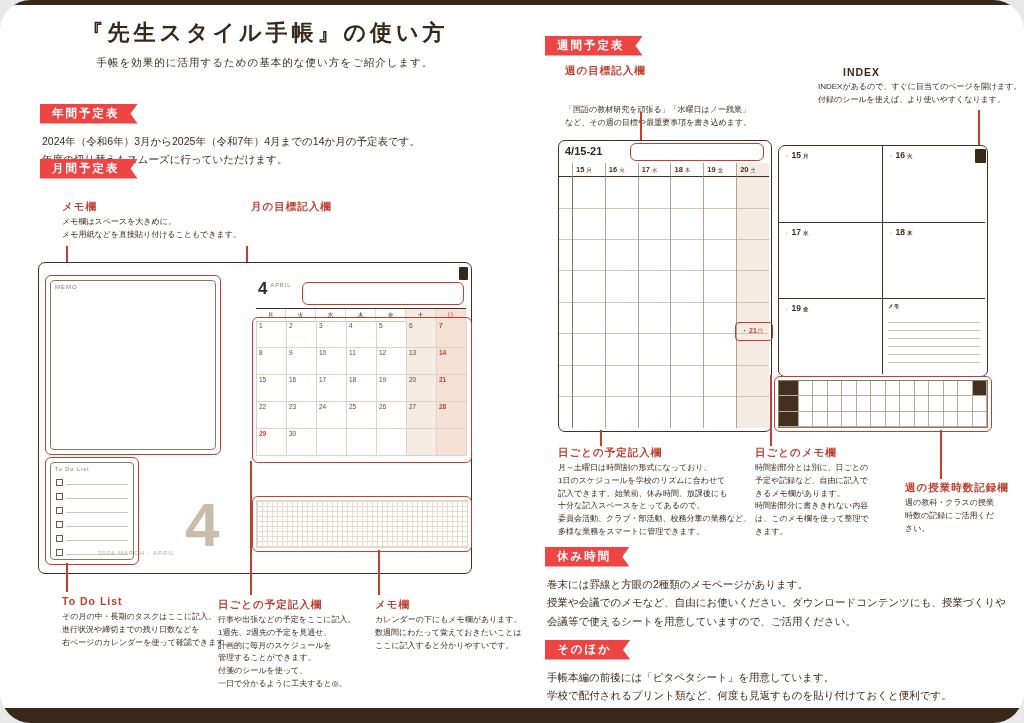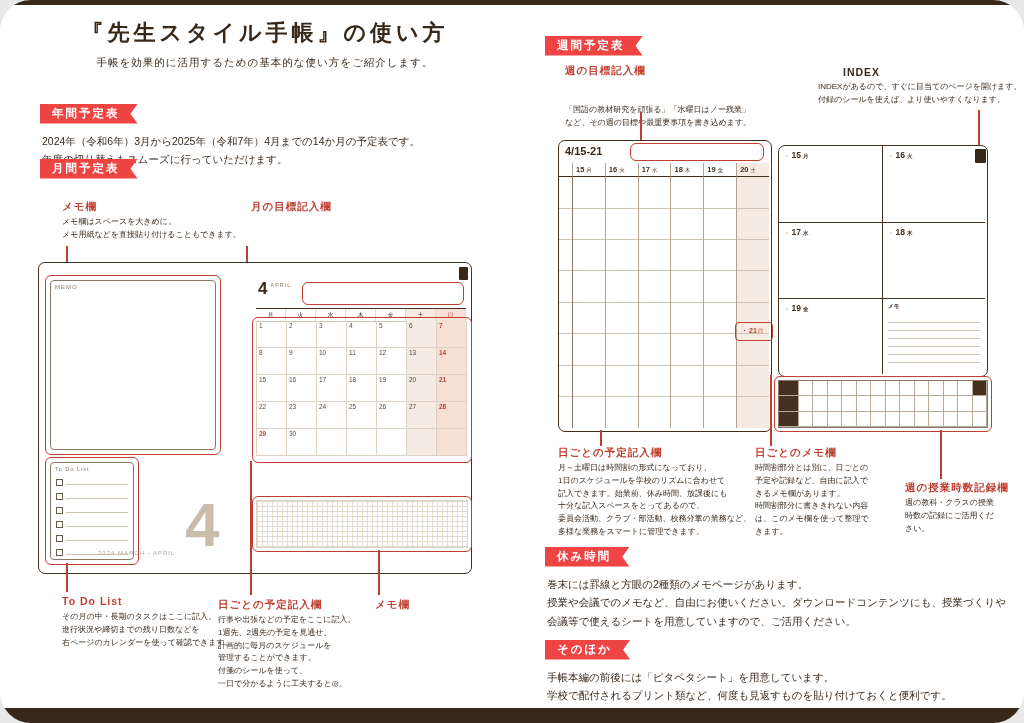--- a/index.html
+++ b/index.html
@@ -208,20 +208,23 @@
 進行状況や締切までの残り日数などを
 右ページのカレンダーを使って確認できます。</div>
   <div class="abs ann-title" style="left:218px;top:598px;">日ごとの予定記入欄</div>
   <div class="abs ann-body" style="left:218px;top:614px;">行事や出張などの予定をここに記入。
 1週先、2週先の予定を見通せ、
 計画的に毎月のスケジュールを
 管理することができます。
 付箋のシールを使って、
 一日で分かるように工夫すると◎。</div>
   <div class="abs ann-title" style="left:375px;top:598px;">メモ欄</div>
+  <div class="abs ann-body" style="left:375px;top:614px;">カレンダーの下にもメモ欄があります。
+数週間にわたって覚えておきたいことは
+ここに記入すると分かりやすいです。</div>
 
   <div class="badge" style="left:545px;top:36px;">週間予定表</div>
 
   <div class="abs ann-title" style="left:565px;top:64px;">週の目標記入欄</div>
   <div class="abs ann-body" style="left:565px;top:80px;margin-top:24px;">「国語の教材研究を頑張る」「水曜日はノー残業」
 など、その週の目標や最重要事項を書き込めます。</div>
   <div class="abs ann-title dark" style="left:818px;top:66px;">INDEX</div>
   <div class="abs ann-body" style="left:818px;top:81px;">INDEXがあるので、すぐに目当てのページを開けます。
 付録のシールを使えば、より使いやすくなります。</div>
 

